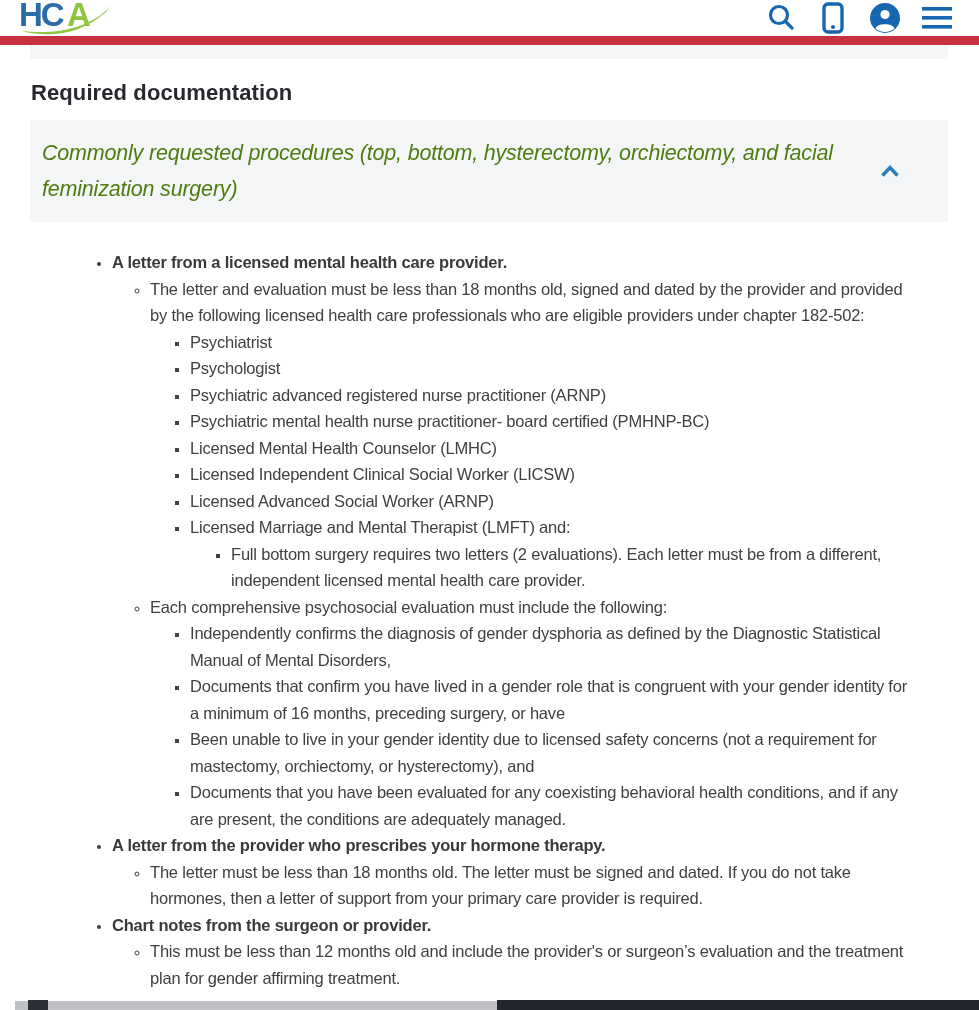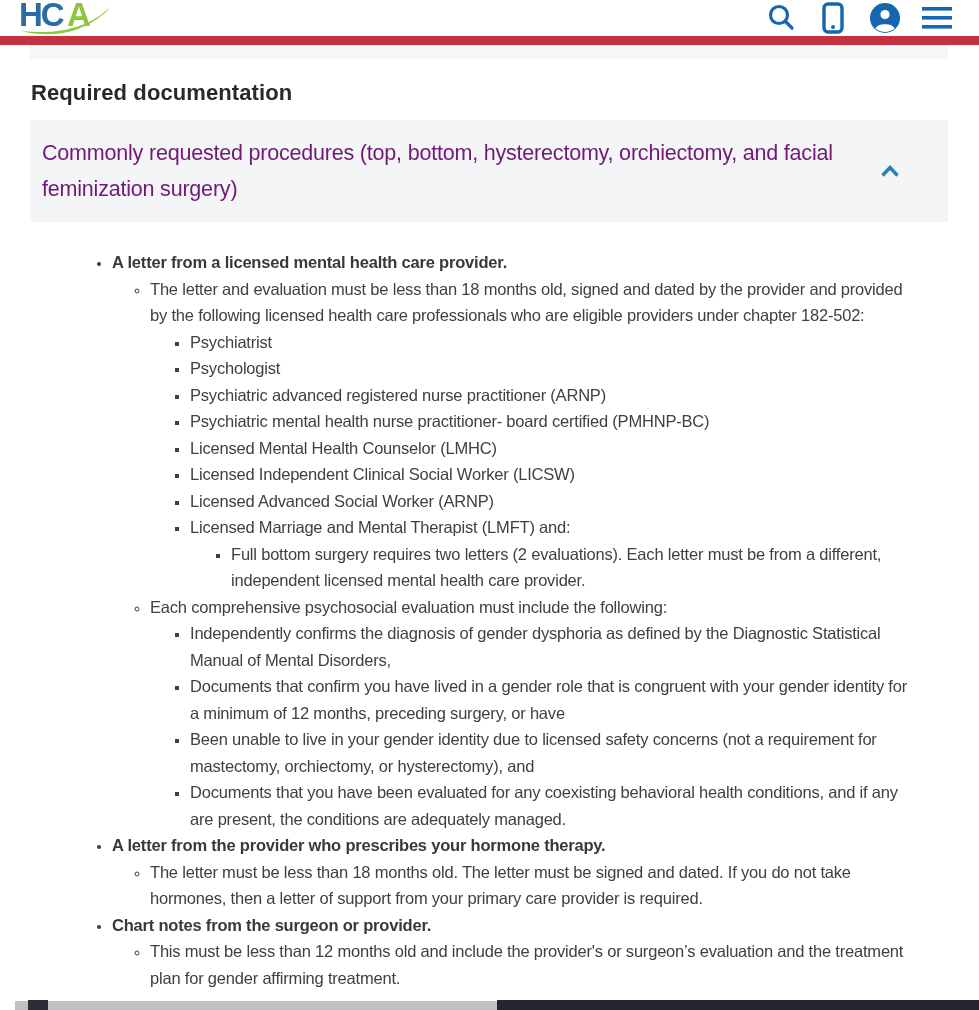--- a/index.html
+++ b/index.html
@@ -18,22 +18,22 @@
   .red-bar { height:9px; background:#c5313e; width:100%; }
 
   
   .top-remnant { margin:0 31px 0 30px; height:14px; background:#f5f6f7; }
 
   h1.page-title { margin:21px 0 0 31px; font-size:22px; font-weight:600; color:#28282e;
     letter-spacing:0.1px; }
 
   .accordion { position:relative; margin:14px 31px 0 30px; background:#f4f5f7;
     padding:15px 110px 15px 12px; cursor:pointer; }
-  .acc-title { color:#701a75; font-size:21.5px; line-height:36px; font-weight:400;
-    letter-spacing:-0.2px; }
+  .acc-title { color:#4d7c0f; font-size:21.5px; line-height:36px; font-weight:400;
+    letter-spacing:-0.2px;font-style:italic; }
   .chev { position:absolute; right:48px; top:50%; transform:translateY(-50%);
     width:20px; height:14px; display:block; }
 
   
   #doc-list { margin-top:27px; padding-right:66px; color:#3f4042; font-size:16.5px;
     letter-spacing:-0.2px; }
   #doc-list ul { margin:0; list-style-position:outside; }
   #doc-list li { line-height:26.5px; }
   #doc-list li::marker { color:#3f4042; font-size:0.85em; }
   ul.lvl1 { list-style-type:disc; padding-left:112px; }
@@ -115,21 +115,21 @@
                 <li><span class="li-text">Psychiatric mental health nurse practitioner- board certified (PMHNP-BC)</span></li>
                 <li><span class="li-text">Licensed Mental Health Counselor (LMHC)</span></li>
                 <li><span class="li-text">Licensed Independent Clinical Social Worker (LICSW)</span></li>
                 <li><span class="li-text">Licensed Advanced Social Worker (ARNP)</span></li>
                 <li><span class="li-text">Licensed Marriage and Mental Therapist (LMFT) and:</span><ul class="lvl4">
                     <li><span class="li-text">Full bottom surgery requires two letters (2 evaluations). Each letter must be from a different, independent licensed mental health care provider.</span></li>
                   </ul></li>
               </ul></li>
             <li><span class="li-text">Each comprehensive psychosocial evaluation must include the following:</span><ul class="lvl3">
                 <li><span class="li-text">Independently confirms the diagnosis of gender dysphoria as defined by the Diagnostic Statistical Manual of Mental Disorders,</span></li>
-                <li><span class="li-text">Documents that confirm you have lived in a gender role that is congruent with your gender identity for a minimum of 12 months, preceding surgery, or have</span></li>
+                <li><span class="li-text">Documents that confirm you have lived in a gender role that is congruent with your gender identity for a minimum of 16 months, preceding surgery, or have</span></li>
                 <li><span class="li-text">Been unable to live in your gender identity due to licensed safety concerns (not a requirement for mastectomy, orchiectomy, or hysterectomy), and</span></li>
                 <li><span class="li-text">Documents that you have been evaluated for any coexisting behavioral health conditions, and if any are present, the conditions are adequately managed.</span></li>
               </ul></li>
           </ul></li>
         <li><span class="li-text bold">A letter from the provider who prescribes your hormone therapy.</span><ul class="lvl2">
             <li><span class="li-text">The letter must be less than 18 months old. The letter must be signed and dated. If you do not take hormones, then a letter of support from your primary care provider is required.</span></li>
           </ul></li>
         <li><span class="li-text bold">Chart notes from the surgeon or provider.</span><ul class="lvl2">
             <li><span class="li-text">This must be less than 12 months old and include the provider's or surgeon’s evaluation and the treatment plan for gender affirming treatment.</span></li>
           </ul></li>

